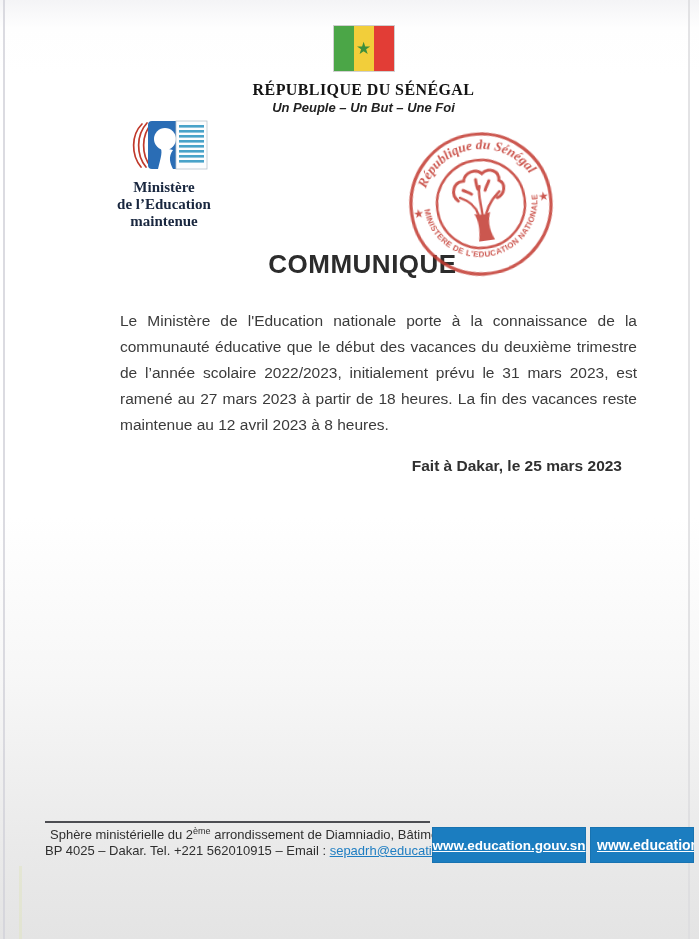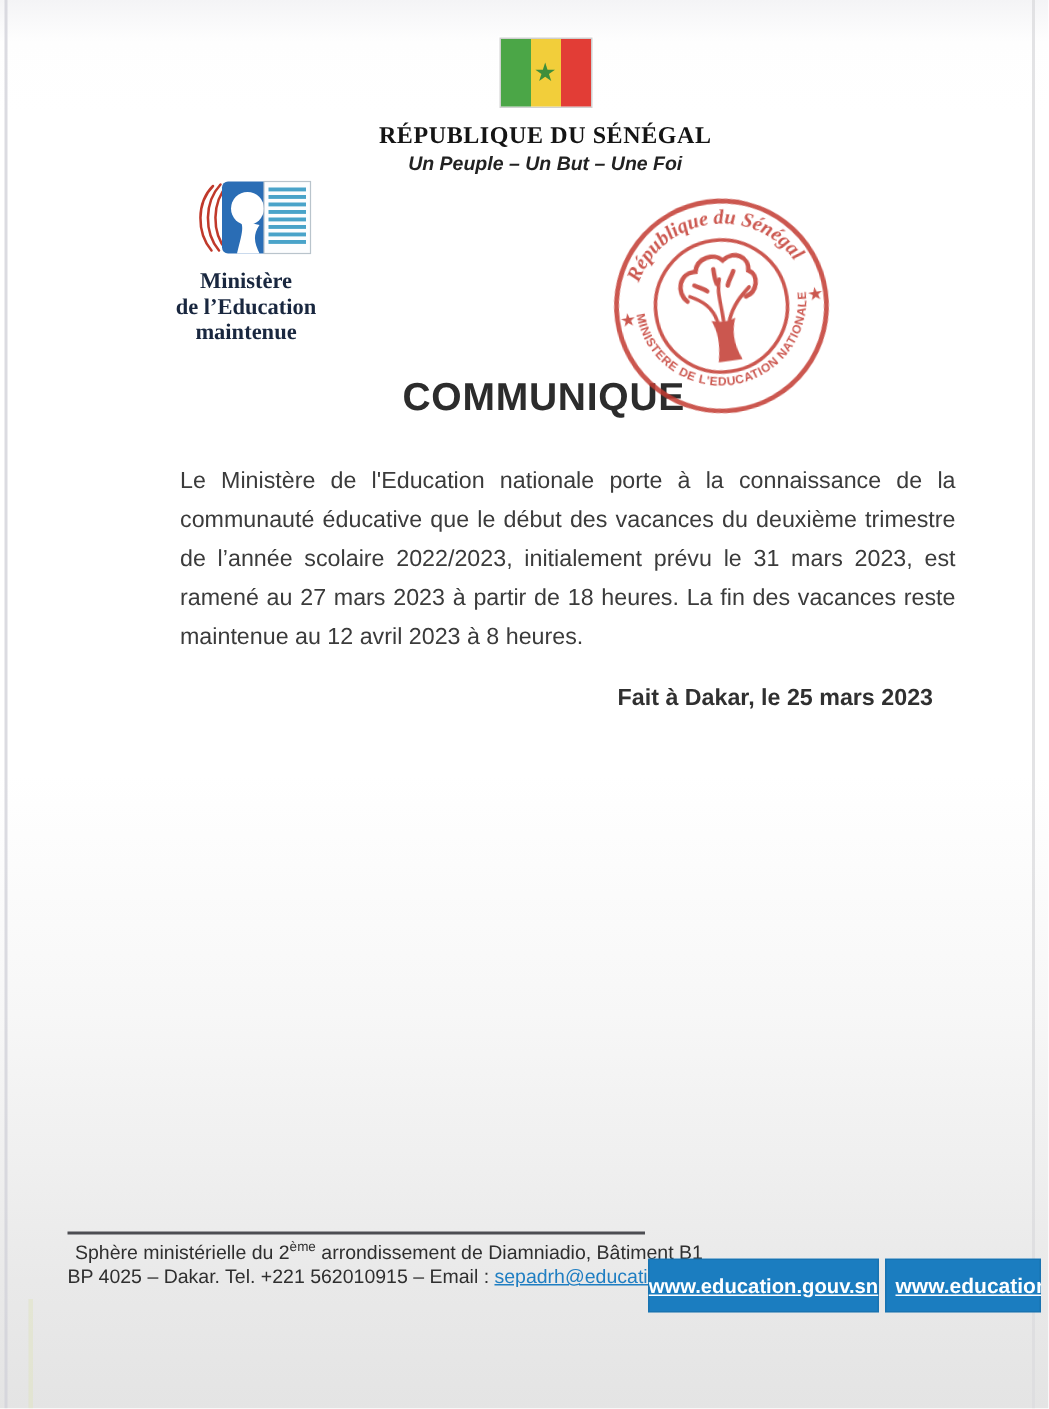--- a/index.html
+++ b/index.html
@@ -73,21 +73,20 @@
   .footer-rule { position:absolute; left:45px; top:821px; width:385px; height:2px; background:#4c4d52; }
   .footer-line1 { position:absolute; left:50px; top:826px; font-size:13px; color:#2f2f2f; white-space:nowrap; }
   .footer-line1 sup { font-size:9px; }
   .footer-line2 { position:absolute; left:45px; top:843px; font-size:13px; color:#2f2f2f; white-space:nowrap; }
   .email-link { color:#1f7ec2; text-decoration:underline; }
 
   .web-box {
     position:absolute; top:827px; height:36px; background:#1b7dc0;
     display:flex; align-items:center; overflow:hidden;
     box-shadow:0 0 0 1px rgba(0,0,0,.08) inset;
-    margin-top:12px;
   }
   .web-box a {
     color:#ffffff; font-weight:bold; font-size:13.5px;
     text-decoration:underline; white-space:nowrap;
   }
   .web-box1 { left:432px; width:154px; justify-content:center; }
   .web-box2 { left:590px; width:104px; padding-left:7px; }
   .web-box2 a { font-size:14px; }
 </style>
 </head>

